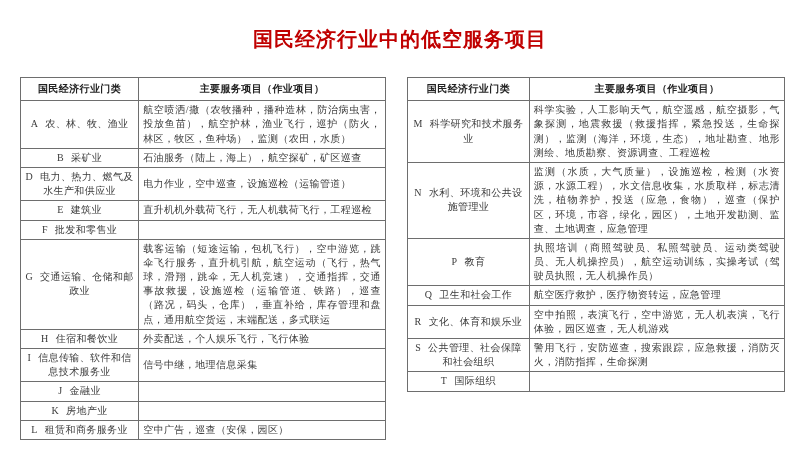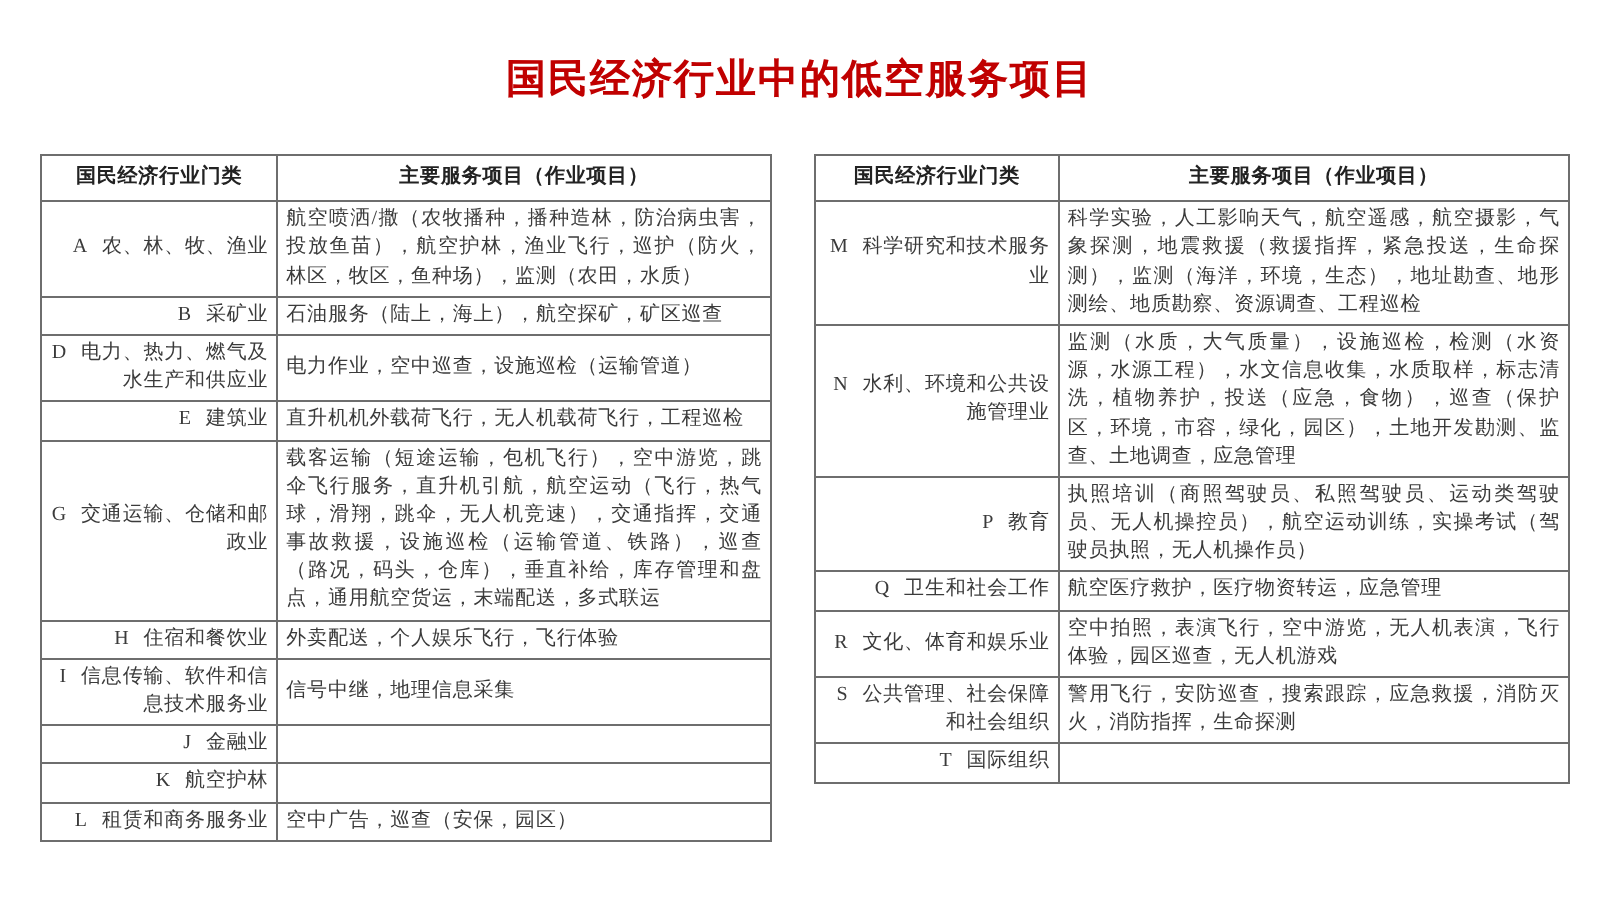--- a/index.html
+++ b/index.html
@@ -51,21 +51,21 @@
     word-break: break-all;
   }
   .industry-table th {
     font-weight: bold;
     color: #222222;
     text-align: center;
     font-size: 10px;
     padding: 4px 2px;
   }
   .industry-table th:first-child { width: 31%; }
-  .cat-cell { text-align: right; }
+  .cat-cell { text-align: center; }
   .cat-cell .code { margin-right: 7px; }
   .svc-cell { text-align: justify; }
 </style>
 </head>
 <body>
 
 <div class="page">
   <h1 class="title" style="color: rgb(192, 0, 0);">国民经济行业中的低空服务项目</h1>
   <div class="tables">
     <table class="industry-table left">
@@ -86,37 +86,41 @@
           </tr>
           <tr>
             <td class="cat-cell"><span class="code">D</span><span class="cat">电力、热力、燃气及水生产和供应业</span></td>
             <td class="svc-cell">电力作业，空中巡查，设施巡检（运输管道）</td>
           </tr>
           <tr>
             <td class="cat-cell"><span class="code">E</span><span class="cat">建筑业</span></td>
             <td class="svc-cell">直升机机外载荷飞行，无人机载荷飞行，工程巡检</td>
           </tr>
           <tr>
+            <td class="cat-cell"><span class="code">F</span><span class="cat">批发和零售业</span></td>
+            <td class="svc-cell"></td>
+          </tr>
+          <tr>
             <td class="cat-cell"><span class="code">G</span><span class="cat">交通运输、仓储和邮政业</span></td>
             <td class="svc-cell">载客运输（短途运输，包机飞行），空中游览，跳伞飞行服务，直升机引航，航空运动（飞行，热气球，滑翔，跳伞，无人机竞速），交通指挥，交通事故救援，设施巡检（运输管道、铁路），巡查（路况，码头，仓库），垂直补给，库存管理和盘点，通用航空货运，末端配送，多式联运</td>
           </tr>
           <tr>
             <td class="cat-cell"><span class="code">H</span><span class="cat">住宿和餐饮业</span></td>
             <td class="svc-cell">外卖配送，个人娱乐飞行，飞行体验</td>
           </tr>
           <tr>
             <td class="cat-cell"><span class="code">I</span><span class="cat">信息传输、软件和信息技术服务业</span></td>
             <td class="svc-cell">信号中继，地理信息采集</td>
           </tr>
           <tr>
             <td class="cat-cell"><span class="code">J</span><span class="cat">金融业</span></td>
             <td class="svc-cell"></td>
           </tr>
           <tr>
-            <td class="cat-cell"><span class="code">K</span><span class="cat">航空护林</span></td>
+            <td class="cat-cell"><span class="code">K</span><span class="cat">房地产业</span></td>
             <td class="svc-cell"></td>
           </tr>
           <tr>
             <td class="cat-cell"><span class="code">L</span><span class="cat">租赁和商务服务业</span></td>
             <td class="svc-cell">空中广告，巡查（安保，园区）</td>
           </tr>
         </tbody>
       </table>
     <table class="industry-table right">
         <thead>

